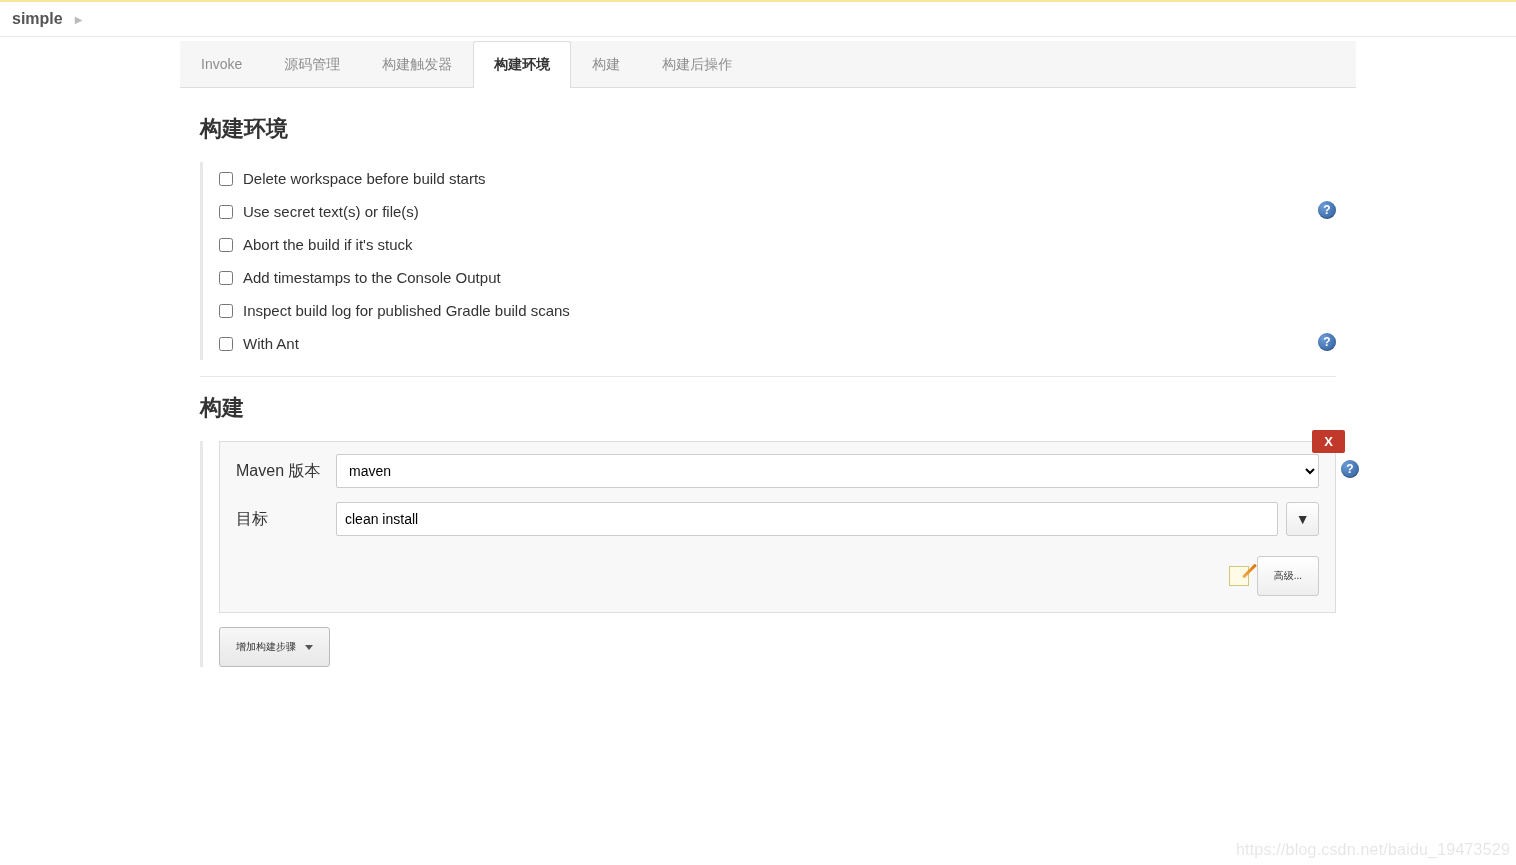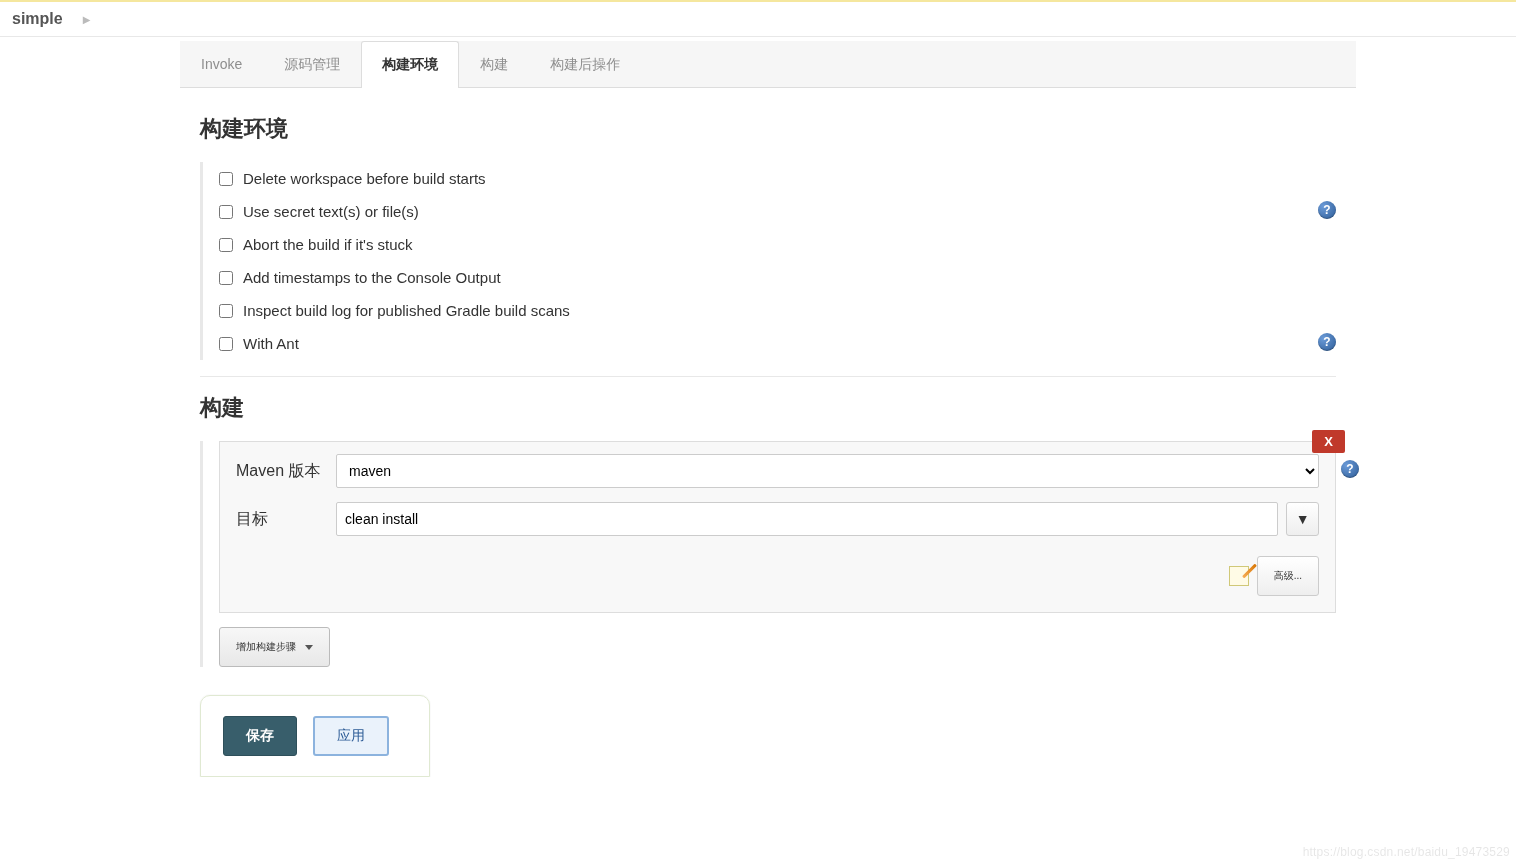--- a/index.html
+++ b/index.html
@@ -8,21 +8,21 @@
       font-size: 14px;
       color: #333;
       background: #fff;
     }
     .breadcrumb {
       padding: 8px 12px;
       border-bottom: 1px solid #e8e8e8;
       border-top: 2px solid #f5e79e;
       display: flex;
       align-items: center;
-      gap: 20px;
+      gap: 12px;
     }
     .breadcrumb a {
       color: #555;
       text-decoration: none;
       font-size: 16px;
       font-weight: 600;
     }
     .breadcrumb .sep {
       color: #bbb;
       font-size: 10px;
@@ -238,21 +238,21 @@
       border: 2px solid #8cb3de;
       padding: 9px 22px;
       border-radius:3px;
       cursor:pointer;
       font-size:14px;
     }
     .watermark {
       position: fixed;
       right: 6px; bottom: 6px;
       color: rgba(0,0,0,0.10);
-      font-size: 12px;
+      font-size: 16px;
       pointer-events:none;
       letter-spacing:.2px;
     }
     hr.divider {
       border: none;
       border-top: 1px solid #e8e8e8;
       margin: 16px 0;
     }
   </style>
 </head>
@@ -261,20 +261,21 @@
 <div class="breadcrumb">
   <a href="#">simple</a>
   <span class="sep">▶</span>
 </div>
 
 <div class="main-content">
 
   <div class="tabs">
     <div class="tab">Invoke</div>
     <div class="tab">源码管理</div>
+    <div class="tab">构建触发器</div>
     <div class="tab active">构建环境</div>
     <div class="tab">构建</div>
     <div class="tab">构建后操作</div>
   </div>
 
   <div class="content-pane">
 
     <h2 class="section-heading">构建环境</h2>
 
     <div class="section-block">
@@ -338,21 +339,17 @@
           </div>
         </div>
       </div>
 
       <button class="btn btn-dropdown">
         <span>增加构建步骤</span>
         <span class="caret"></span>
       </button>
     </div>
 
-    <div class="footer-box">
-      <button class="btn-save">保存</button>
-      <button class="btn-apply">应用</button>
-    </div>
 
   </div>
 </div>
 
 <div class="watermark">https://blog.csdn.net/baidu_19473529</div>
 
 </body></html>

